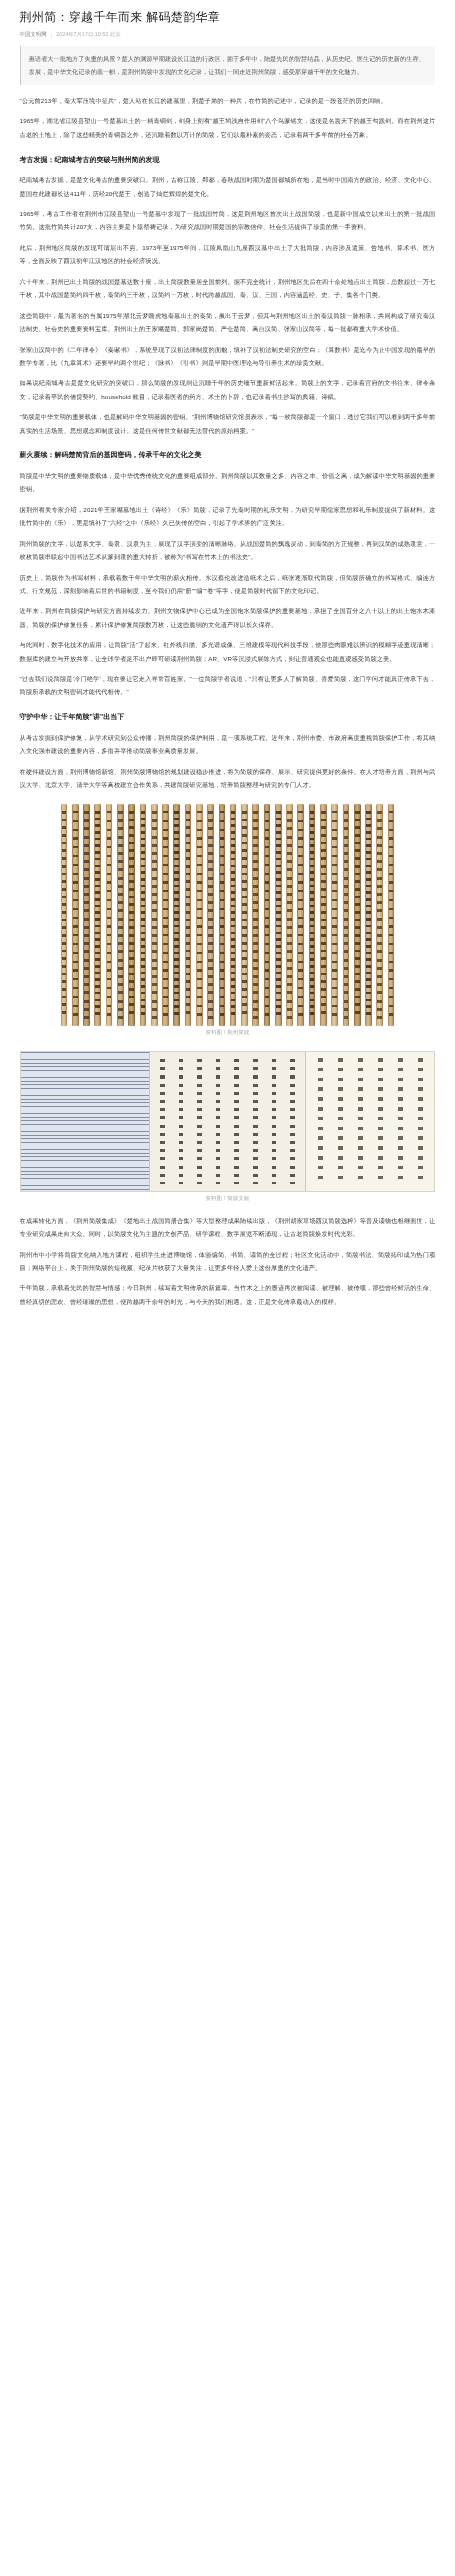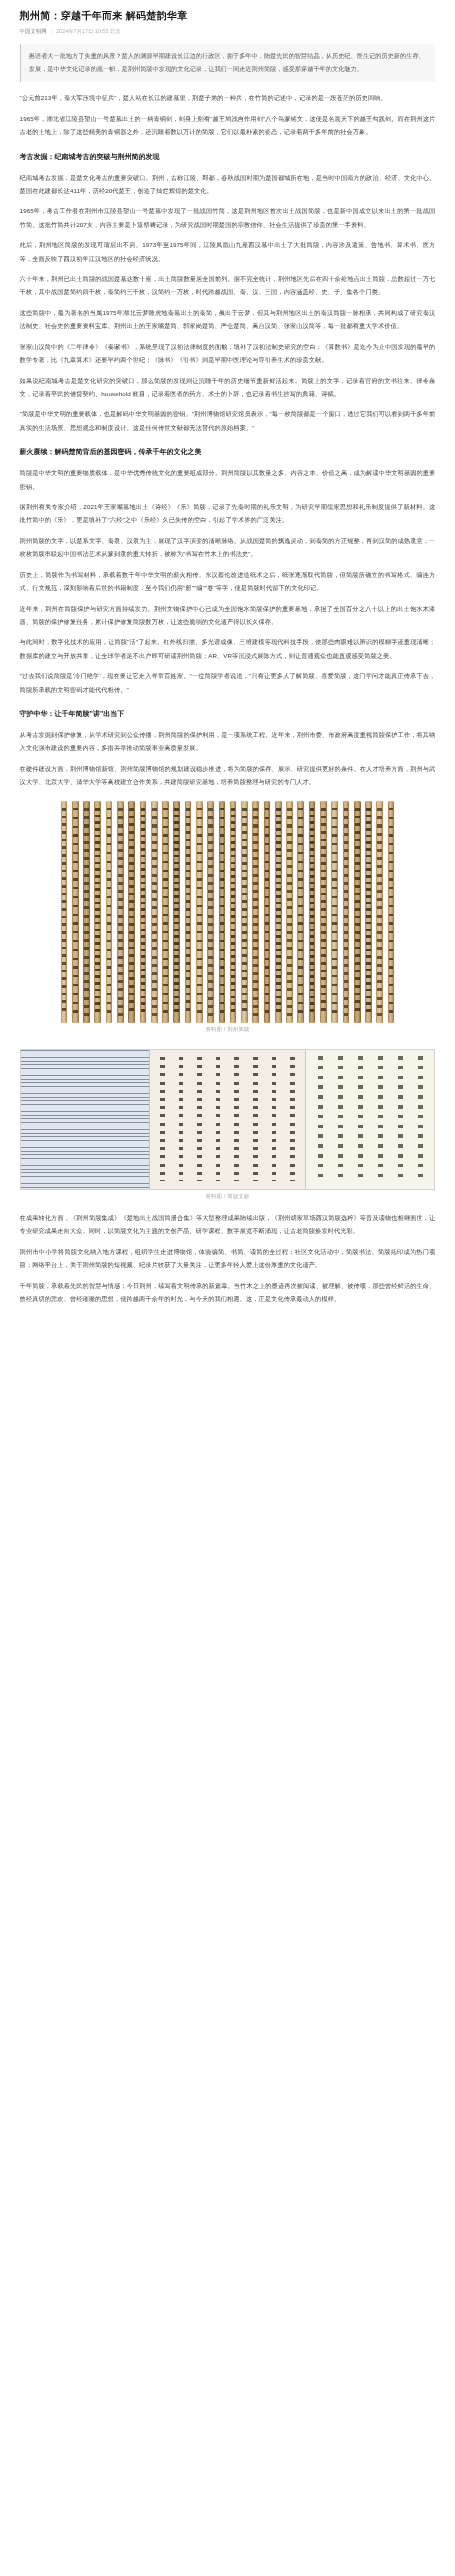--- a/index.html
+++ b/index.html
@@ -18,22 +18,22 @@
     min-height: 3298px;
     background: #ffffff;
     box-sizing: border-box;
     padding: 0;
     position: relative;
   }
   .article {
     padding: 9.3px 19.6px 0 19.6px;
   }
   .headline {
-    font-size: 10px;
-    font-weight: bold;
+    font-size: 12px;
+    font-weight: normal;
     color: #1a1a1a;
     letter-spacing: 0.3px;
     margin: 0 0 5.2px 0;
     line-height: 1.4;
   }
   .meta-row {
     font-size: 5.4px;
     color: #9a9a9a;
     margin: 0 0 8.2px 0;
     display: flex;

